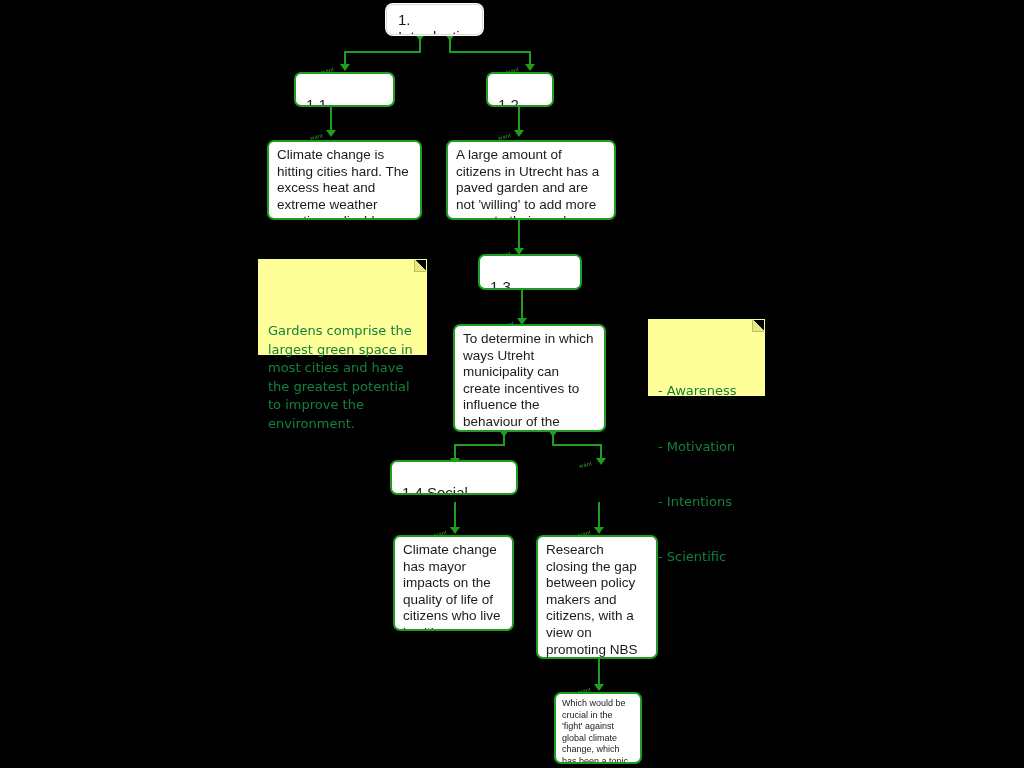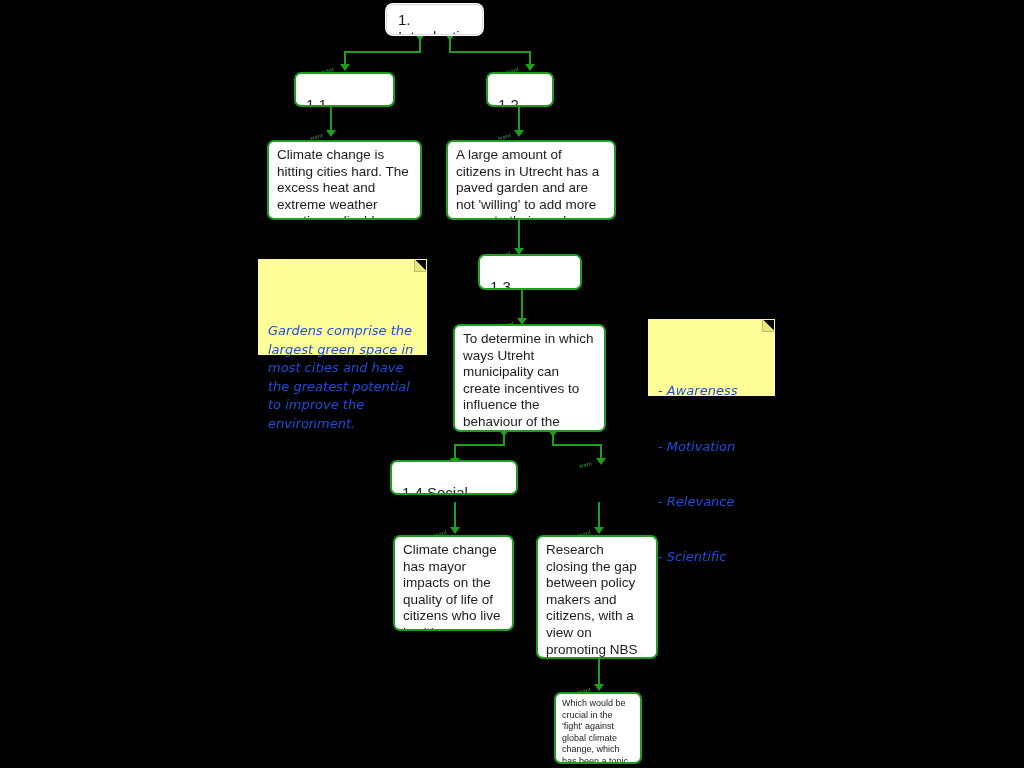--- a/index.html
+++ b/index.html
@@ -38,29 +38,28 @@
     border:2px solid #1e9e1e;
     font-size:9px;
     padding:4px 5px 4px 6px;
     line-height:1.28;
   }
 
   
   .note{
     position:absolute;
     background:#ffff99;
-    color:#1d4ed8;
+    color:#15803d;
     font-family:"DejaVu Sans",sans-serif;
     font-size:13px;
     line-height:1.42;
     padding:7px 9px 7px 9px;
     box-sizing:border-box;
     white-space:pre-wrap;
     border:1px solid #ffff99;
-    font-style:italic;
   }
   .note .fold{
     position:absolute;
     top:0;right:0;
     width:11px;height:11px;
     background:
       linear-gradient(225deg,#000000 0 48%,#e8e87f 48% 100%);
     border-left:1px solid #bdbd6a;
     border-bottom:1px solid #bdbd6a;
   }
@@ -170,21 +169,21 @@
 
   <div class="node leaf" style="left:536px;top:535px;width:122px;height:124px;">Research closing the gap between policy makers and citizens, with a view on promoting NBS in private gardens is missing.</div>
 
   <div class="node tiny" style="left:554px;top:692px;width:88px;height:72px;">Which would be crucial in the 'fight' against global climate change, which has been a topic for over more than 30 years.</div>
 
   <div class="note" style="left:258px;top:259px;width:169px;height:96px;">
     <span class="fold"></span>
     <span class="note-line">Gardens comprise the largest green space in most cities and have the greatest potential to improve the environment.</span>
   </div>
 
-  <div class="note" style="left:648px;top:319px;width:127px;height:77px;">
+  <div class="note" style="left:648px;top:319px;width:117px;height:77px;">
     <span class="fold"></span>
     <span class="note-line">- Awareness</span>
     <span class="note-line">- Motivation</span>
-    <span class="note-line">- Relevance</span>
+    <span class="note-line">- Intentions</span>
     <span class="note-line">- Scientific</span>
   </div>
 
 </div>
 
 </body></html>

